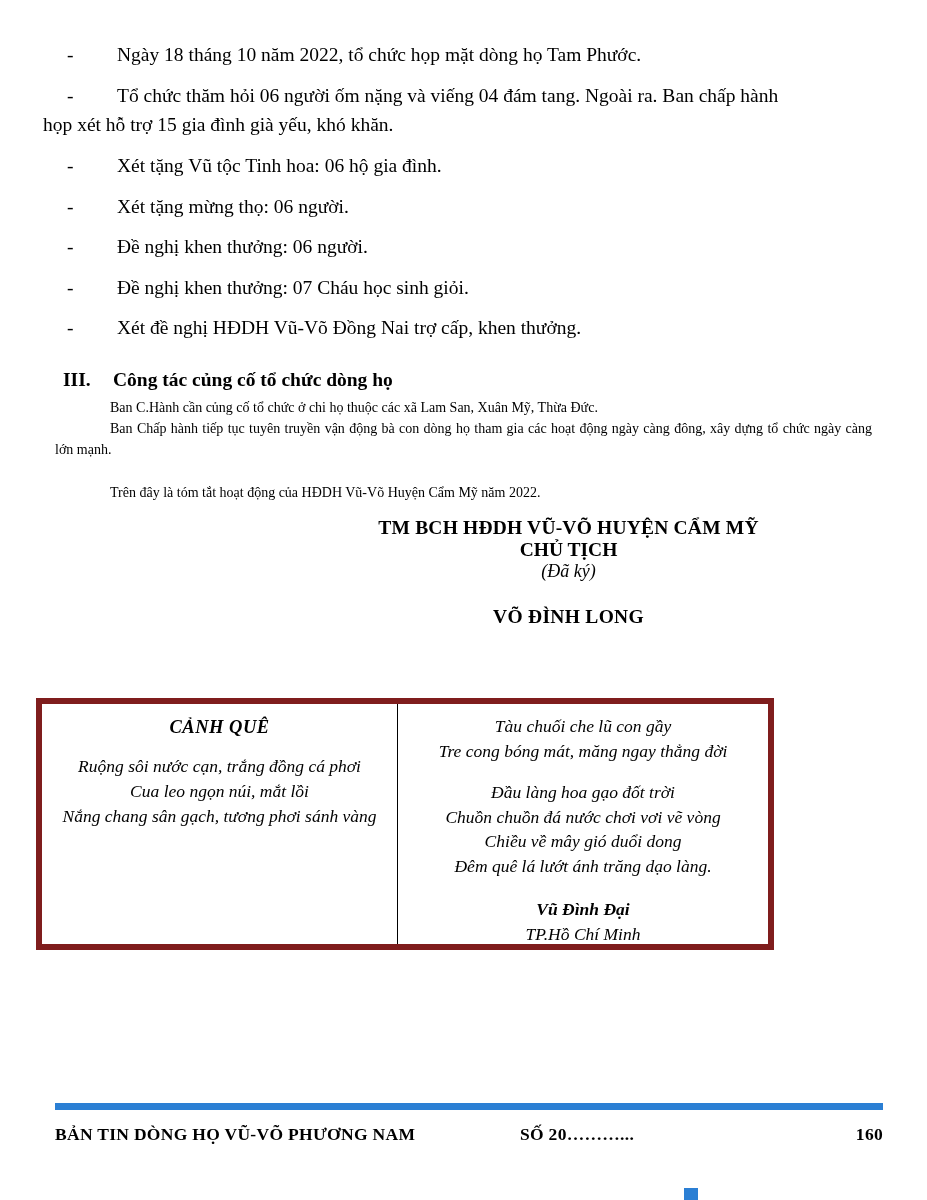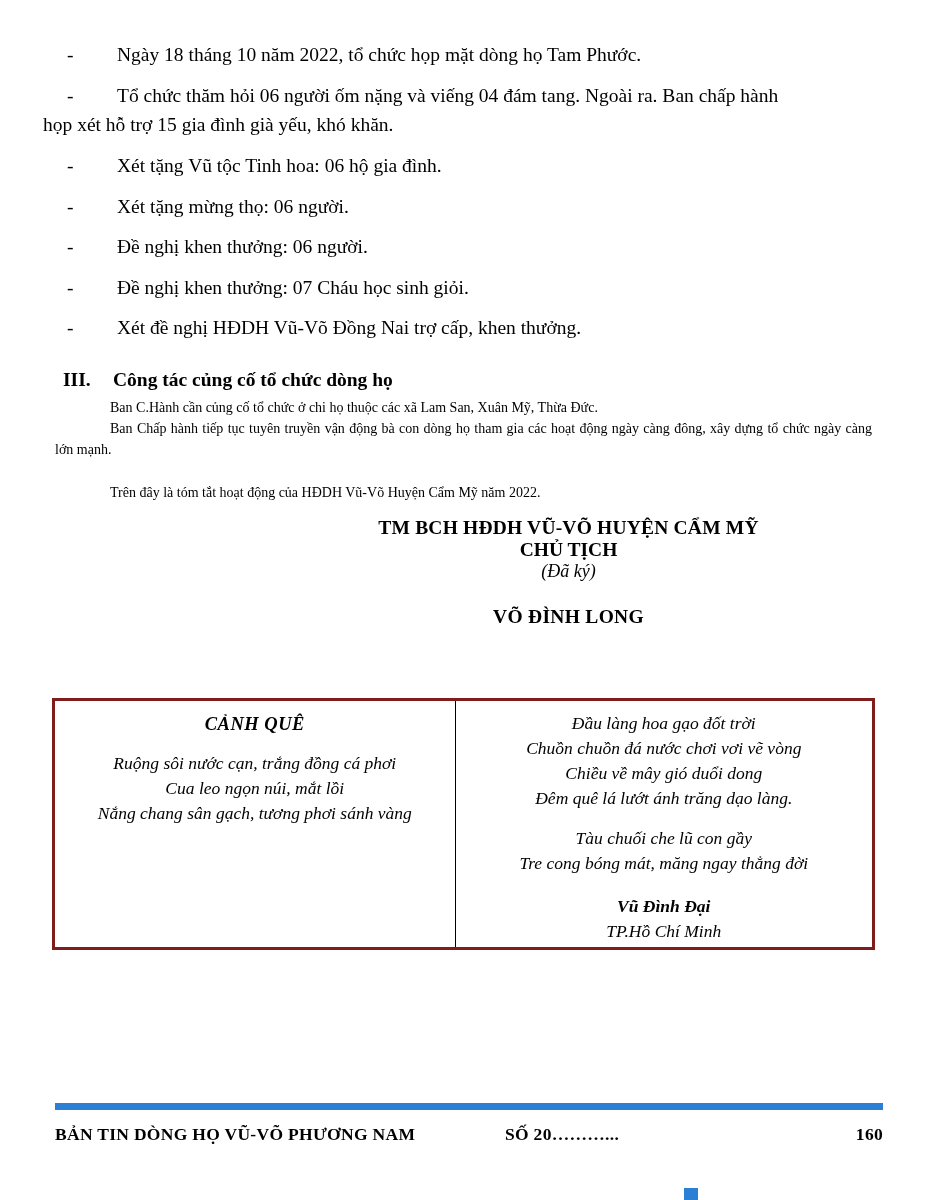--- a/index.html
+++ b/index.html
@@ -98,25 +98,25 @@
   }
   .sig-name {
     margin-top: 24px;
     font-size: 19.5px;
     font-weight: bold;
     letter-spacing: 0.3px;
   }
 
   .poem-box {
     position: absolute;
-    left: 52px;
+    left: 36px;
     top: 698px;
-    width: 823px;
+    width: 738px;
     height: 252px;
-    border: 3px solid #7f1d1d;
+    border: 6px solid #7f1d1d;
     box-sizing: border-box;
     display: flex;
   }
   .poem-col {
     box-sizing: border-box;
     padding: 10px 14px 0 14px;
     text-align: center;
     font-style: italic;
     font-size: 17.5px;
     line-height: 1.42;
@@ -159,20 +159,21 @@
   .footer {
     position: absolute;
     left: 55px;
     top: 1124px;
     width: 828px;
     display: flex;
     align-items: baseline;
     font-weight: bold;
     font-size: 17.5px;
     letter-spacing: 0.3px;
+    gap: 15px;
   }
   .footer .f-left { flex: 0 0 450px; }
   .footer .f-mid { flex: 1 1 auto; }
   .footer .f-right { flex: 0 0 60px; text-align: right; }
 
   .bottom-bar {
     position: absolute;
     left: 0;
     top: 1188px;
     width: 927px;
@@ -258,29 +259,29 @@
   <div class="poem-col left">
     <div class="poem-title">CẢNH QUÊ</div>
     <div class="poem-stanza">
       <div class="poem-line">Ruộng sôi nước cạn, trắng đồng cá phơi</div>
       <div class="poem-line">Cua leo ngọn núi, mắt lồi</div>
       <div class="poem-line">Nắng chang sân gạch, tương phơi sánh vàng</div>
     </div>
   </div>
   <div class="poem-col right">
     <div class="poem-stanza">
+      <div class="poem-line">Tàu chuối che lũ con gầy</div>
+      <div class="poem-line">Tre cong bóng mát, măng ngay thẳng đời</div>
+    </div>
+    <div class="poem-stanza">
       <div class="poem-line">Đầu làng hoa gạo đốt trời</div>
       <div class="poem-line">Chuồn chuồn đá nước chơi vơi vẽ vòng</div>
       <div class="poem-line">Chiều về mây gió duổi dong</div>
       <div class="poem-line">Đêm quê lá lướt ánh trăng dạo làng.</div>
     </div>
-    <div class="poem-stanza">
-      <div class="poem-line">Tàu chuối che lũ con gầy</div>
-      <div class="poem-line">Tre cong bóng mát, măng ngay thẳng đời</div>
-    </div>
     <div class="poem-author">Vũ Đình Đại</div>
     <div class="poem-city">TP.Hồ Chí Minh</div>
   </div>
 </div>
 
 <div class="footer-rule"></div>
 
 <div class="footer">
   <span class="f-left">BẢN TIN DÒNG HỌ VŨ-VÕ PHƯƠNG NAM</span>
   <span class="f-mid">SỐ 20………...</span>

